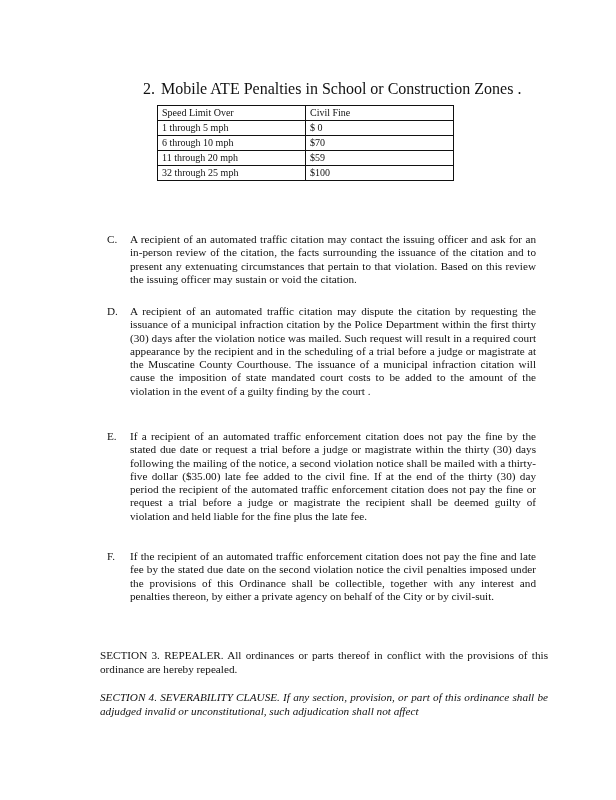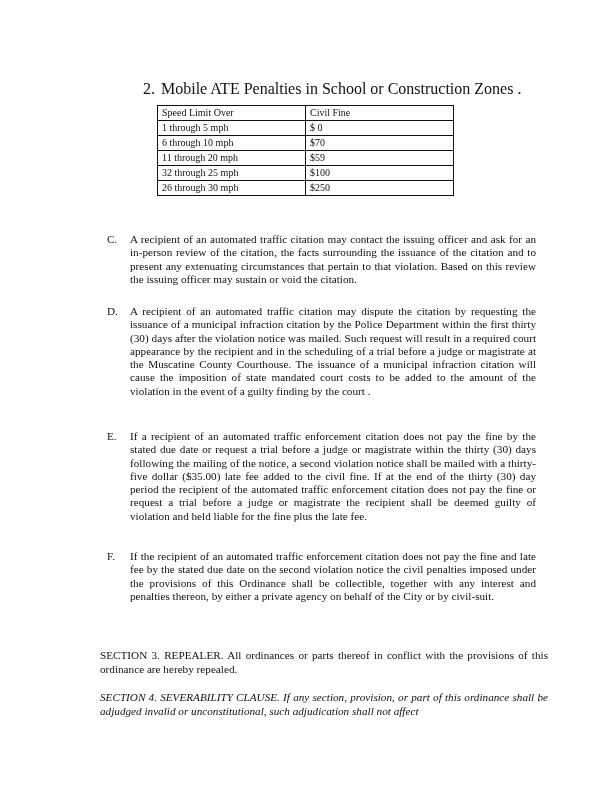--- a/index.html
+++ b/index.html
@@ -47,24 +47,20 @@
     <td>$70</td>
   </tr>
   <tr>
     <td>11 through 20 mph</td>
     <td>$59</td>
   </tr>
   <tr>
     <td>32 through 25 mph</td>
     <td>$100</td>
   </tr>
-  <tr>
-    <td>26 through 30 mph</td>
-    <td>$250</td>
-  </tr>
 </tbody>
   </table>
 
 <div class="para lettered" style="top:233px;">
   <span class="letter">C.</span>
   <span>A recipient of an automated traffic citation may contact the issuing officer and ask for an in-person review of the citation, the facts surrounding the issuance of the citation and to present any extenuating circumstances that pertain to that violation. Based on this review the issuing officer may sustain or void the citation.</span>
 </div>
 
 <div class="para lettered" style="top:305px;">
   <span class="letter">D.</span>

